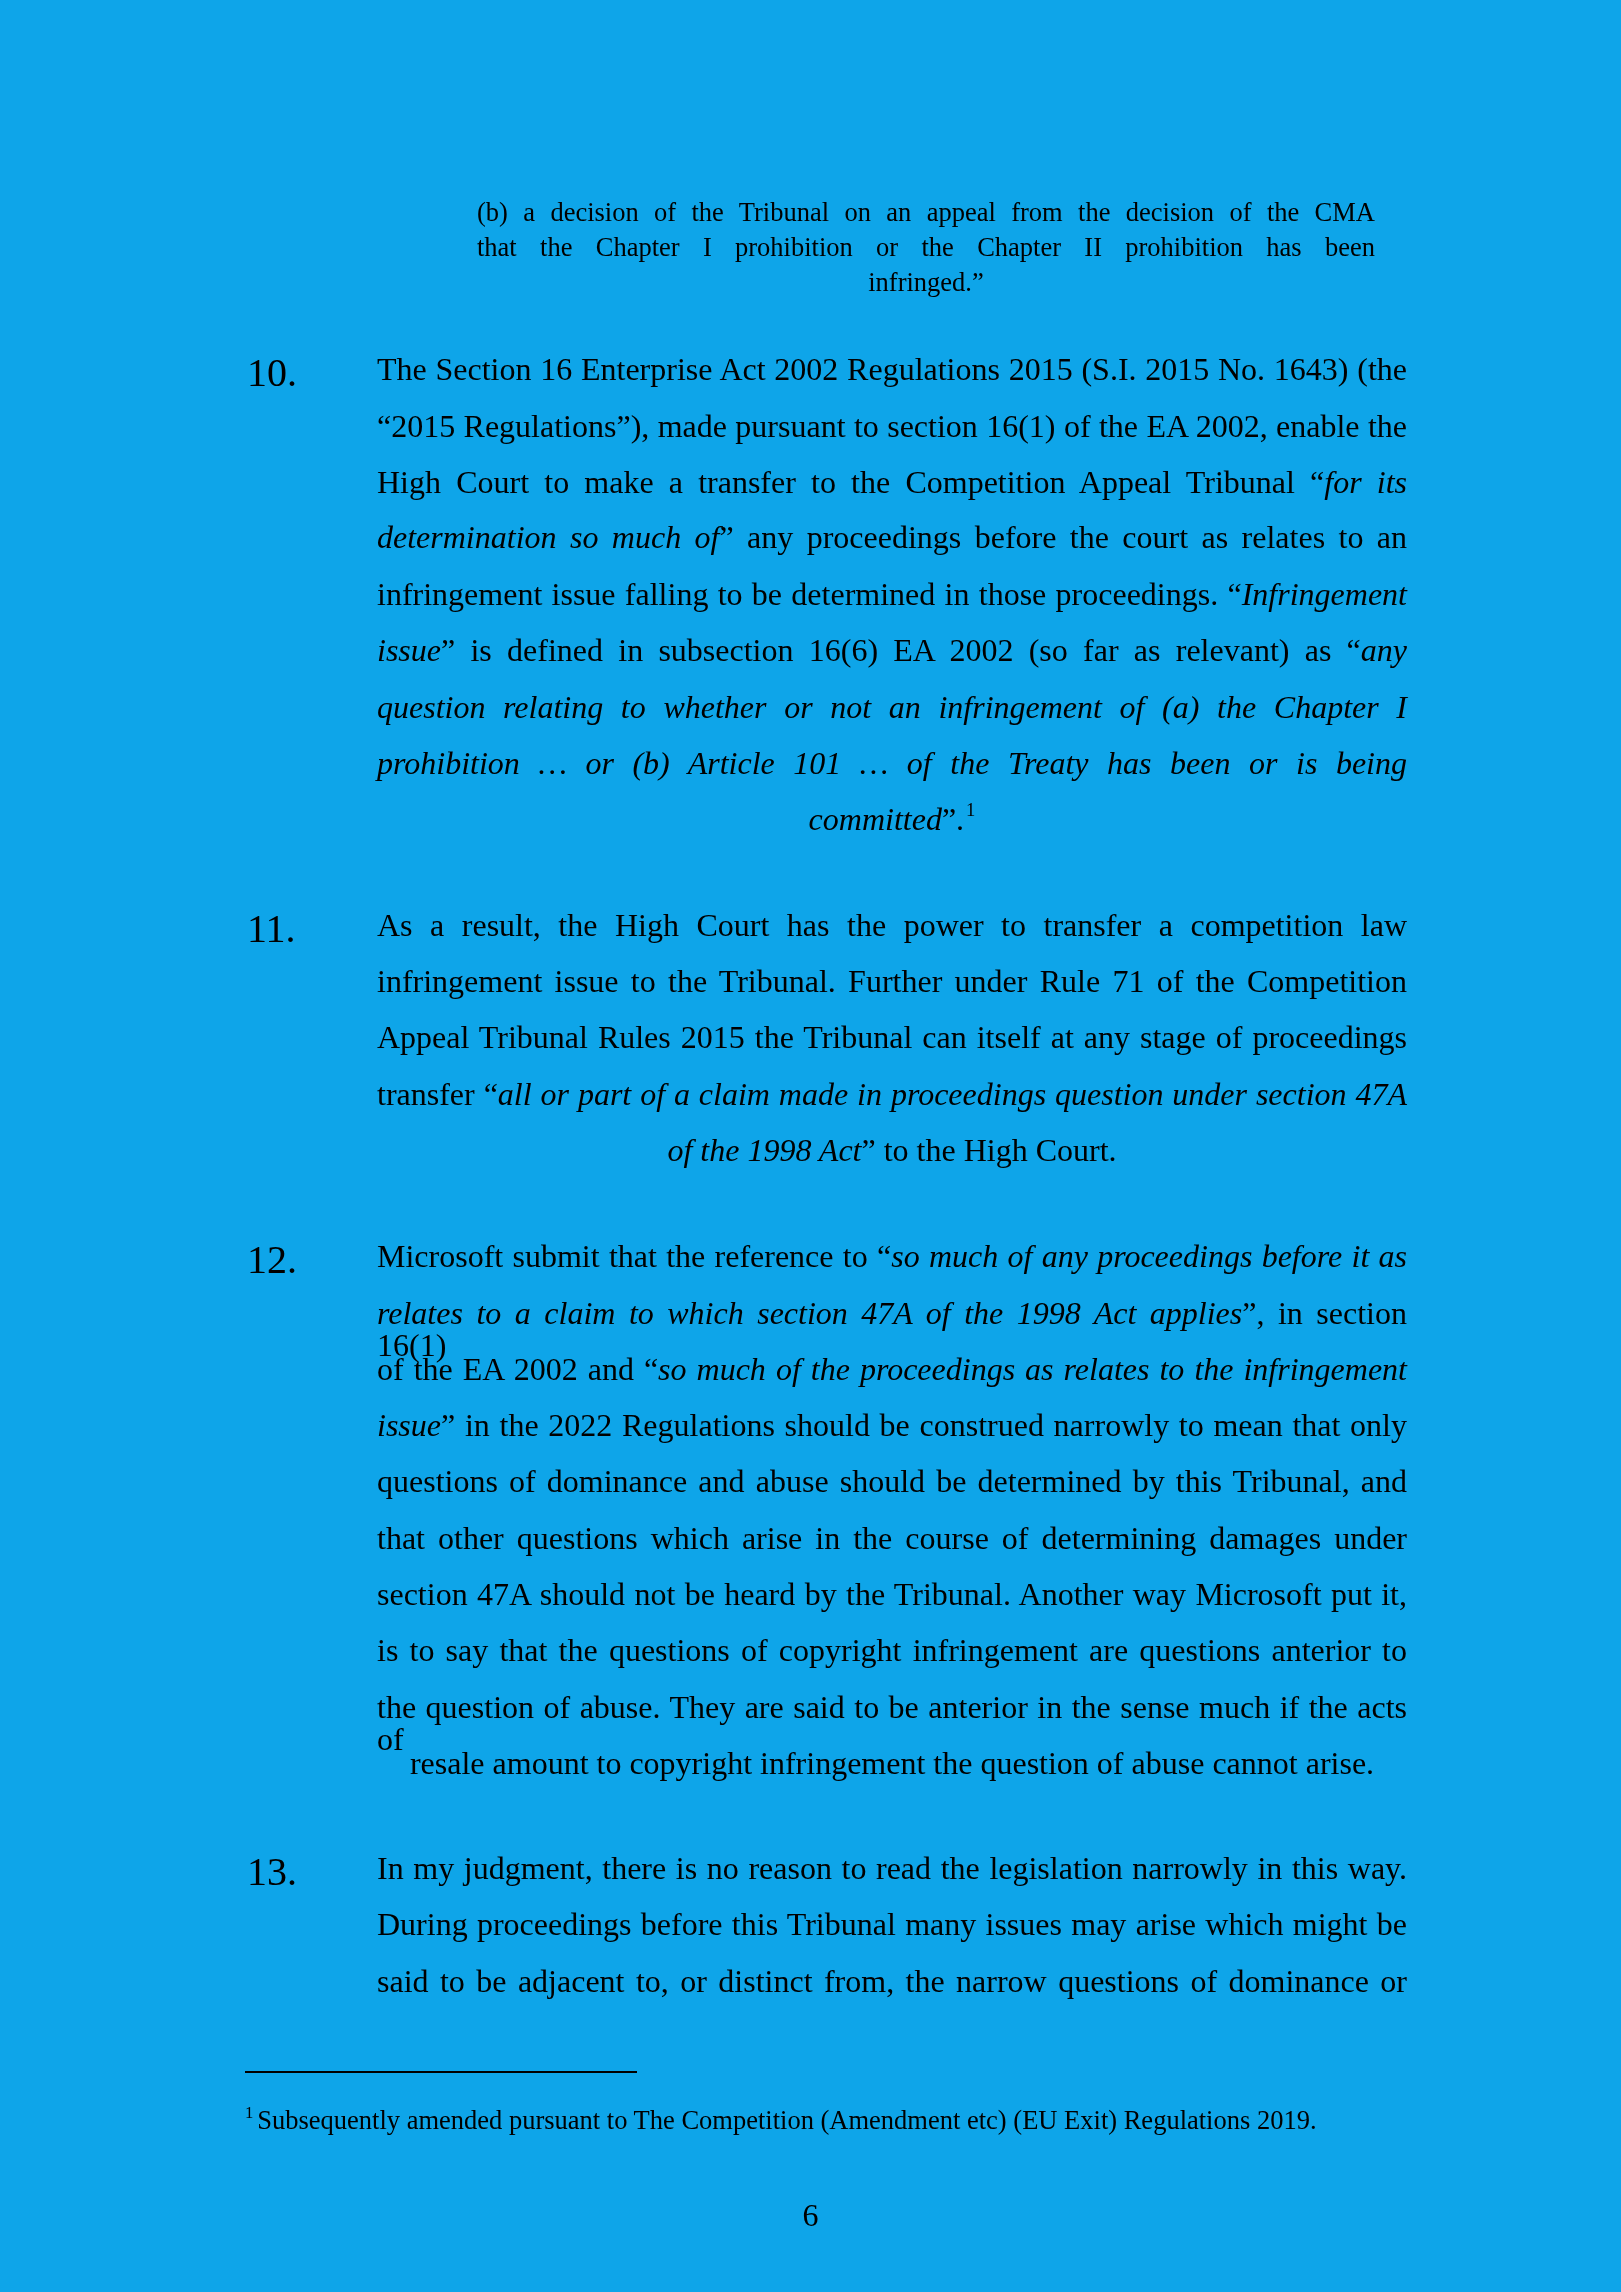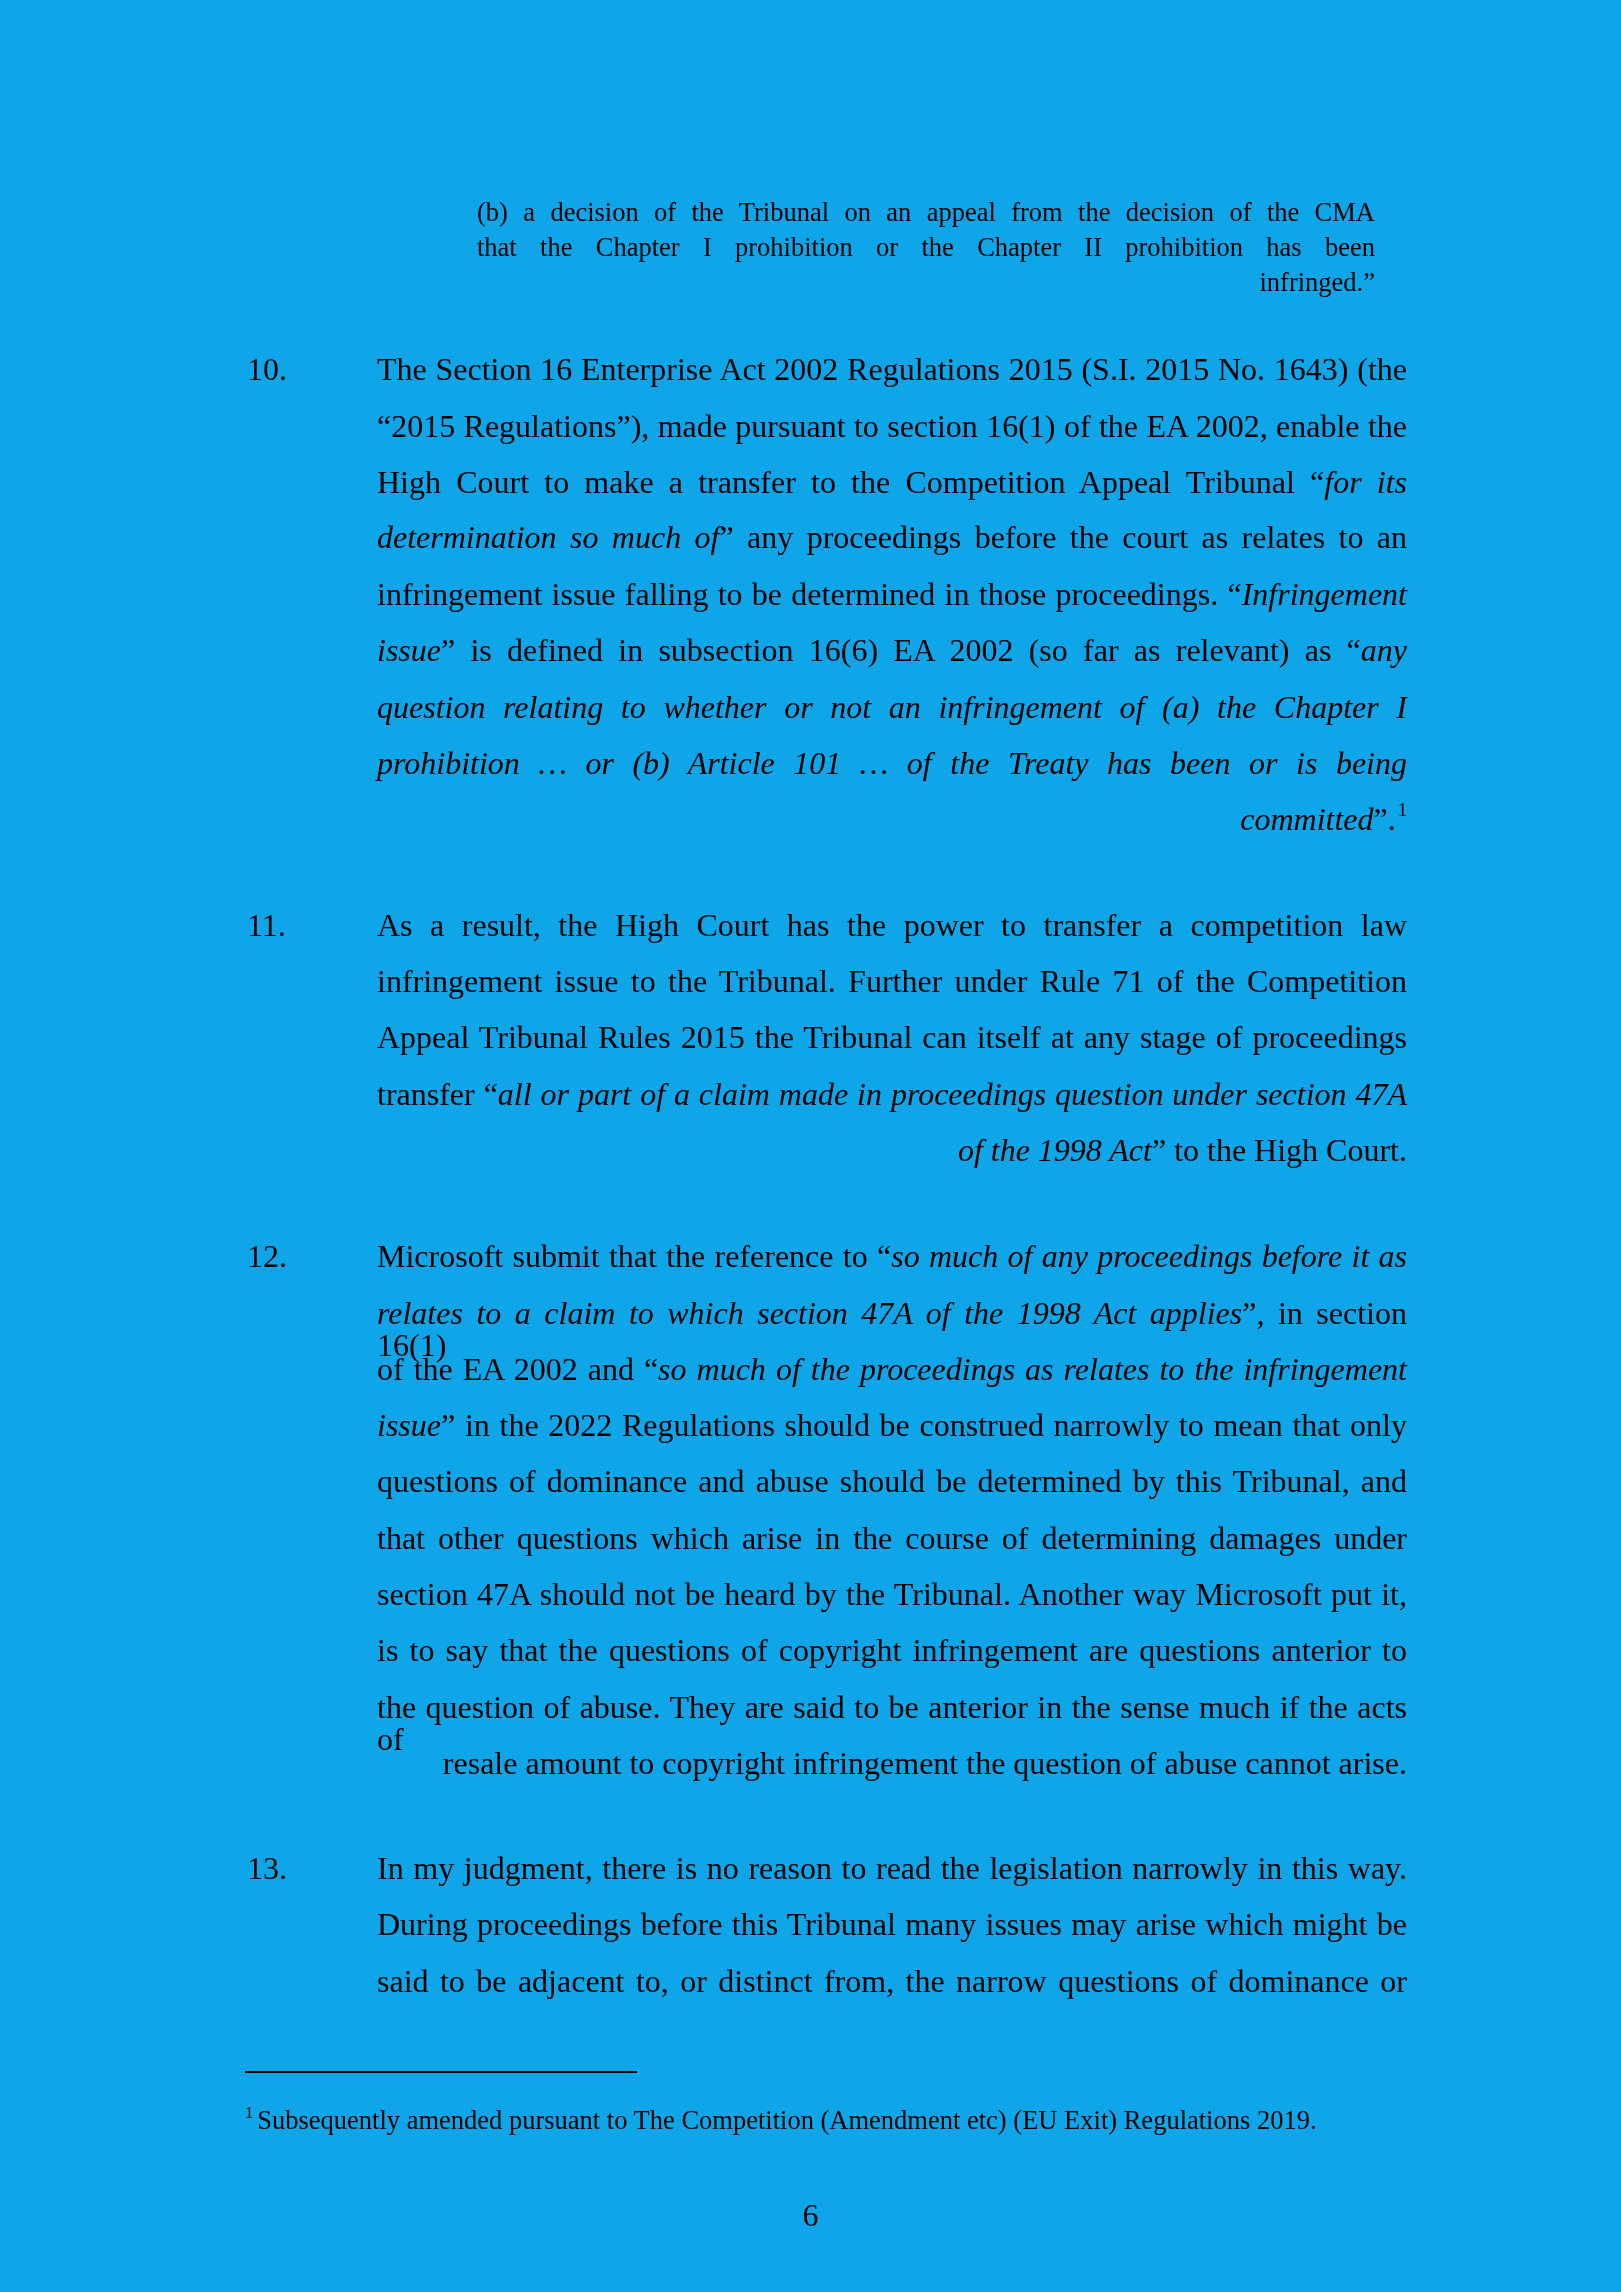--- a/index.html
+++ b/index.html
@@ -3,28 +3,28 @@
 <meta charset="utf-8">
 <style>
   html, body { margin: 0; padding: 0; background: #ffffff; }
   body { width: 1621px; height: 2293px; position: relative; overflow: hidden;
          font-family: "Liberation Serif", "DejaVu Serif", serif; color: #000; }
   .page { position: absolute; left: 0; top: 0; width: 1621px; height: 2293px; background: #0ea5e9; }
 
   
   .ln { position: absolute; white-space: nowrap; line-height: 1; }
   .just { text-align: justify; text-align-last: justify; white-space: normal; }
-  .left { text-align: right; }
+  .left { text-align: center; }
   i, .it { font-style: italic; }
 
   
   .q { left: 477px; width: 898px; font-size: 26.5px; }
   
   .b { left: 363px; width: 1030px; font-size: 32px; margin-left: 14px; }
-  .num { left: 247px; font-size: 32px; }
+  .num { left: 247px; font-size: 40px; }
   sup.fn { font-size: 18.6px; vertical-align: 0; position: relative; top: -13.7px; margin-left: 2px; }
 
   .rule { position: absolute; left: 245px; top: 2071px; width: 392px; height: 2px; background: #000; }
   .foot { left: 245px; font-size: 26.5px; }
   .foot sup { font-size: 16.7px; position: relative; top: -10.8px; vertical-align: 0; margin-right: 3.9px; }
   .pnum { left: 0; width: 1621px; text-align: center; font-size: 32px; }
 </style>
 </head>
 <body>
 

